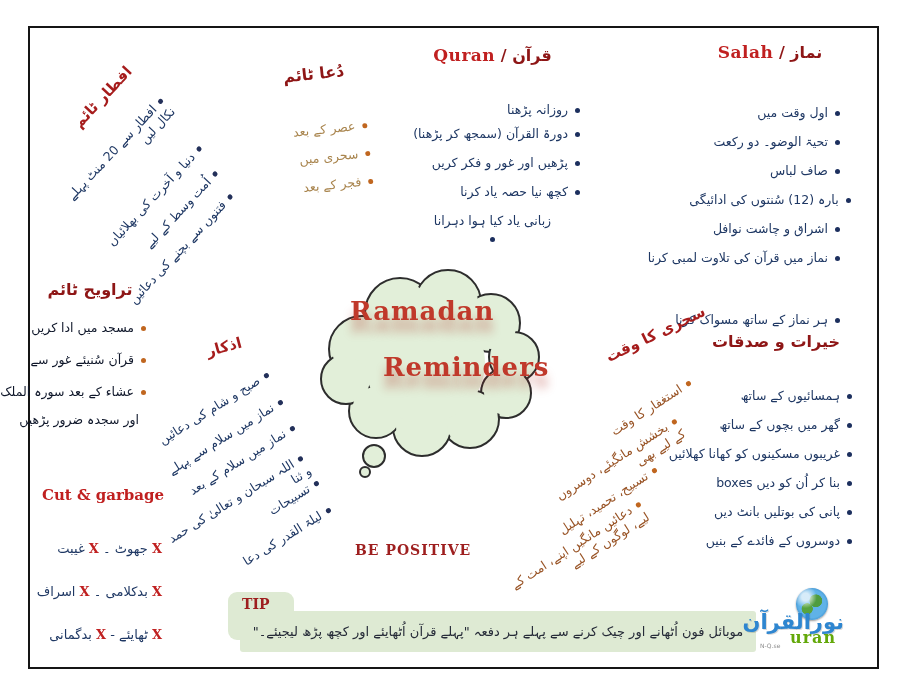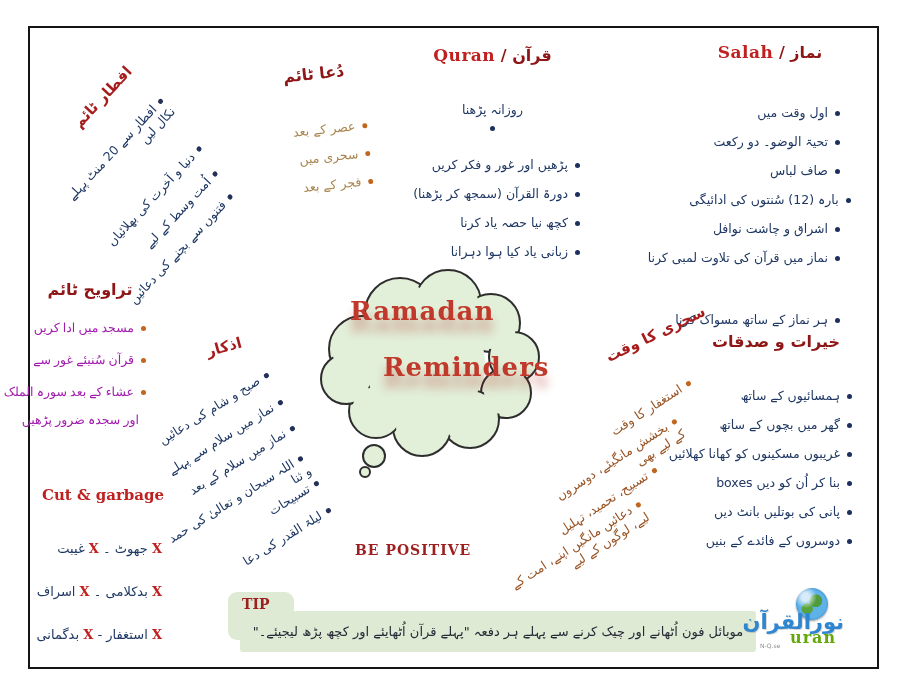--- a/index.html
+++ b/index.html
@@ -19,21 +19,21 @@
 
   
   .vlist{}
   .vrow{display:flex;justify-content:flex-end;align-items:center;gap:7px;margin-bottom:11px;line-height:18px;}
   .vrow .txt{white-space:nowrap;font-size:12.5px;}
   .blt{width:5px;height:5px;border-radius:50%;flex:0 0 auto;}
   .blt.navy{background:#1c2f5e;}
   .blt.orange{background:#c0661f;}
   .c-navy{color:#1f3864;}
   .c-tan{color:#a9854e;}
-  .c-brown{color:#a21caf;font-family:Liberation Serif, serif;}
+  .c-brown{color:#0f172a;}
   .c-sehri{color:#995426;}
 
   
   .rot-item{position:absolute;direction:rtl;text-align:right;font-size:12.5px;line-height:15px;transform-origin:100% 50%;}
   .rot-item .dot{display:inline-block;width:5px;height:5px;border-radius:50%;margin-left:6px;vertical-align:middle;}
   .rothead{position:absolute;color:#a61c1c;font-weight:bold;font-size:15px;text-align:center;white-space:nowrap;transform-origin:50% 50%;}
 
   
   .cloud-wrap{position:absolute;left:310px;top:253px;width:230px;height:230px;}
   .cloud-text{position:absolute;font-family:"DejaVu Serif",serif;font-weight:bold;font-size:26px;color:#c0392b;
@@ -94,37 +94,37 @@
           <span class="blt orange"></span>
         </div>
       </div>
   </div>
 
   <div class="sec" style="left:405px;top:45px;width:175px;">
     <div class="sec-head">
       <span class="latin">Quran</span><span class="hsep"> / </span><span class="uhead">قرآن</span>
     </div>
     <div class="vlist" id="quran-list" style="margin-top:36px;">
-        <div class="vrow" style="margin-bottom: 25px; flex-direction: column;">
+        <div class="vrow" style="margin-bottom: 6px;">
           <span class="txt c-navy">روزانہ پڑھنا</span>
           <span class="blt navy"></span>
         </div>
         <div class="vrow" style="margin-bottom: 11px;">
+          <span class="txt c-navy">دورۃ القرآن (سمجھ کر پڑھنا)</span>
+          <span class="blt navy"></span>
+        </div>
+        <div class="vrow" style="margin-bottom: 11px;">
           <span class="txt c-navy">پڑھیں اور غور و فکر کریں</span>
           <span class="blt navy"></span>
         </div>
         <div class="vrow" style="margin-bottom: 11px;">
-          <span class="txt c-navy">دورۃ القرآن (سمجھ کر پڑھنا)</span>
-          <span class="blt navy"></span>
-        </div>
-        <div class="vrow" style="margin-bottom: 11px;">
           <span class="txt c-navy">کچھ نیا حصہ یاد کرنا</span>
           <span class="blt navy"></span>
         </div>
-        <div class="vrow" style="margin-bottom: 11px;">
+        <div class="vrow" style="margin-bottom: 11px; flex-direction: column;">
           <span class="txt c-navy">زبانی یاد کیا ہوا دہرانا</span>
           <span class="blt navy"></span>
         </div>
       </div>
   </div>
 
   <div class="sec" style="left:700px;top:42px;width:140px;">
     <div class="sec-head">
       <span class="latin">Salah</span><span class="hsep"> / </span><span class="uhead">نماز</span>
     </div>
@@ -248,21 +248,21 @@
           <span class="blt navy"></span>
         </div>
       </div>
   </div>
 
   <div class="sec" style="left:42px;top:486px;width:120px;">
     <div class="sec-head" style="font-family:'DejaVu Serif',serif;color:#c02020;font-size:15px;text-align:right;">Cut &amp; garbage</div>
     <div id="cut-lines" style="margin-top:36px;">
         <div class="cut-line"><span class="cut-x">X</span><span class="cut-w"> جھوٹ ۔ </span><span class="cut-x">X</span><span class="cut-w"> غیبت</span></div>
         <div class="cut-line"><span class="cut-x">X</span><span class="cut-w"> بدکلامی ۔ </span><span class="cut-x">X</span><span class="cut-w"> اسراف</span></div>
-        <div class="cut-line"><span class="cut-x">X</span><span class="cut-w"> استغفار - </span><span class="cut-x">X</span><span class="cut-w"> بدگمانی</span></div>
+        <div class="cut-line"><span class="cut-x">X</span><span class="cut-w"> ٹھایئے - </span><span class="cut-x">X</span><span class="cut-w"> بدگمانی</span></div>
       </div>
   </div>
 
   <div class="be-positive">BE POSITIVE</div>
 
   <div class="tip-tab"></div>
   <div class="tip-label">TIP</div>
   <div class="tip-bar">
     <span class="tip-text">موبائل فون اُٹھانے اور چیک کرنے سے پہلے ہر دفعہ "پہلے قرآن اُٹھایئے اور کچھ پڑھ لیجیئے۔"</span>
   </div>

